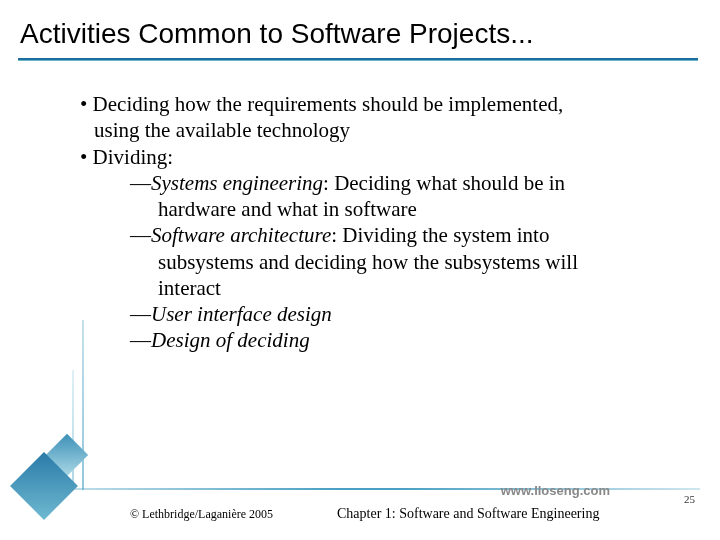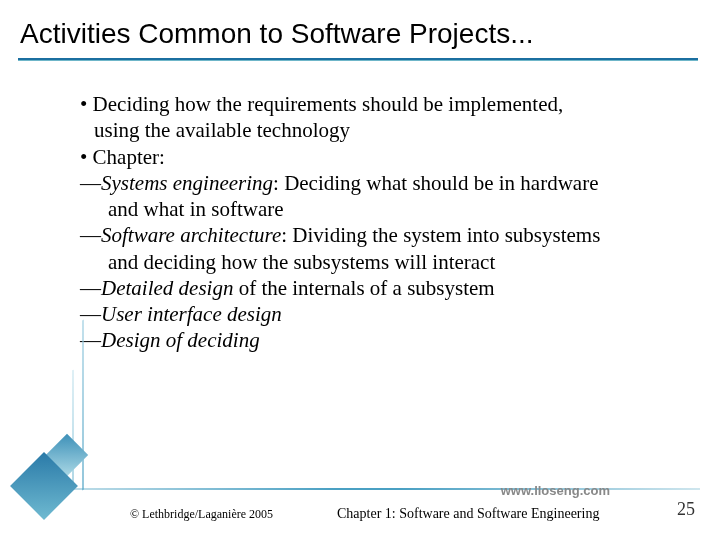--- a/index.html
+++ b/index.html
@@ -40,20 +40,21 @@
   }
   .heading {
     font-weight: bold;
   }
   .bullet {
     margin-left: 0;
     text-indent: -14px;
     padding-left: 14px;
   }
   .dash {
+    margin-left: 50px;
     text-indent: -28px;
     padding-left: 28px;
   }
   .italic { font-style: italic; }
   .footer {
     position: absolute;
     bottom: 18px;
     left: 0;
     width: 720px;
     font-size: 12px;
@@ -67,22 +68,22 @@
   .chapter {
     position: absolute;
     left: 337px;
     bottom: 0;
     font-family: "Times New Roman", serif;
     font-size: 14px;
   }
   .pagenum {
     position: absolute;
     right: 25px;
-    bottom: 2px;
-    font-size: 18px;
+    bottom: 17px;
+    font-size: 11px;
     color: #333;
   }
   .url {
     position: absolute;
     right: 22px;
     bottom: 42px;
     font-family: Arial, sans-serif;
     font-size: 13px;
     font-weight: bold;
     color: #888;
@@ -139,24 +140,23 @@
 </head>
 <body>
 
 <div class="slide">
 
   <div class="title">Activities Common to Software Projects...</div>
   <div class="title-underline"></div>
 
   <div class="content">
     <div class="bullet">• <span>Deciding how the requirements should be implemented, using the available technology</span></div>
-    <div class="bullet">• <span>Chapter:</span></div>
+    <div class="bullet">• <span>Dividing:</span></div>
     <div class="dash">—<span class="italic">Systems engineering</span><span>: Deciding what should be in hardware and what in software</span></div>
     <div class="dash">—<span class="italic">Software architecture</span><span>: Dividing the system into subsystems and deciding how the subsystems will interact</span></div>
-    <div class="dash">—<span class="italic">Detailed design</span><span> of the internals of a subsystem</span></div>
     <div class="dash">—<span class="italic">User interface design</span></div>
     <div class="dash">—<span class="italic">Design of deciding</span></div>
   </div>
 
   <div class="divider"></div>
   <div class="url">www.lloseng.com</div>
 
   <div class="corner">
     <div class="line1"></div>
     <div class="line2"></div>

